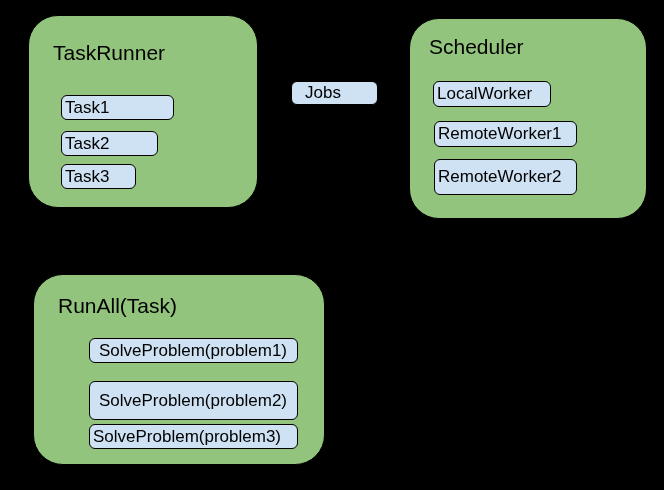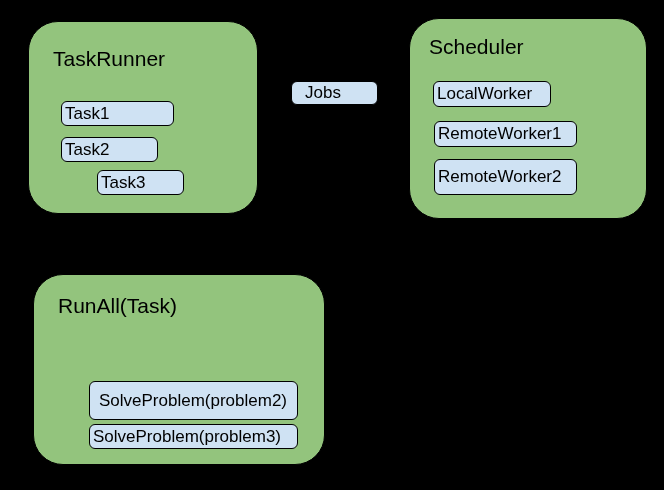--- a/index.html
+++ b/index.html
@@ -48,35 +48,36 @@
     color: var(--text);
     white-space: nowrap;
     overflow: hidden;
   }
 </style>
 </head>
 <body>
 
 <div class="canvas">
 
-  <section class="group" style="left:28px; top:21px; width:230px; height:193px;">
+  <section class="group" style="left:28px; top:15px; width:230px; height:193px;">
     <h2 class="group-title" style="left:24px; top:24px;">TaskRunner</h2>
     <div class="item" style="left:32px; top:79px; width:113px; height:25px;">Task1</div>
     <div class="item" style="left:32px; top:115px; width:97px; height:25px;">Task2</div>
-    <div class="item" style="left:32px; top:148px; width:87px; height:25px;margin-left:36px;">Task3</div>
+    <div class="item" style="left:32px; top:148px; width:75px; height:25px;">Task3</div>
   </section>
 
   <div class="item" style="left:291px; top:81px; width:87px; height:24px; padding-left:13px;">Jobs</div>
 
   <section class="group" style="left:409px; top:18px; width:238px; height:201px;">
     <h2 class="group-title" style="left:19px; top:15px;">Scheduler</h2>
     <div class="item" style="left:23px; top:62px; width:118px; height:26px;">LocalWorker</div>
     <div class="item" style="left:24px; top:102px; width:143px; height:26px;">RemoteWorker1</div>
     <div class="item" style="left:24px; top:140px; width:143px; height:36px;">RemoteWorker2</div>
   </section>
 
   <section class="group" style="left:33px; top:274px; width:292px; height:191px;">
     <h2 class="group-title" style="left:24px; top:18px;">RunAll(Task)</h2>
+    <div class="item" style="left:55px; top:63px; width:209px; height:25px; padding-left:9px;">SolveProblem(problem1)</div>
     <div class="item" style="left:55px; top:106px; width:209px; height:39px; padding-left:9px;">SolveProblem(problem2)</div>
     <div class="item" style="left:55px; top:149px; width:209px; height:25px; ">SolveProblem(problem3)</div>
   </section>
 
 </div>
 
 </body></html>

